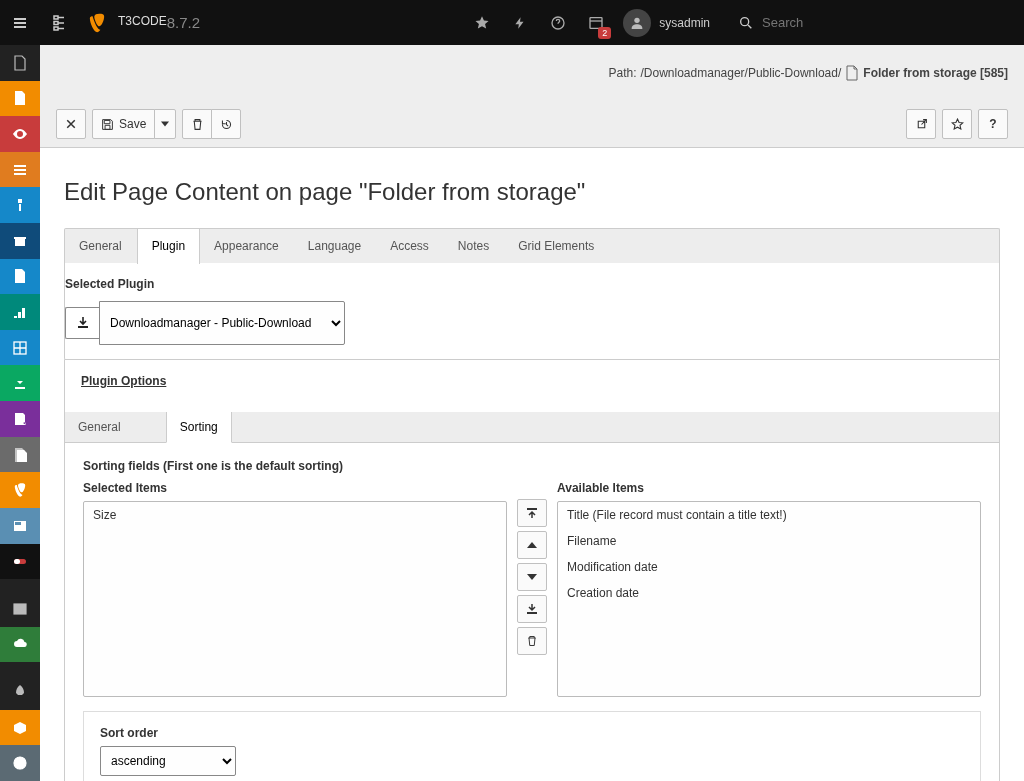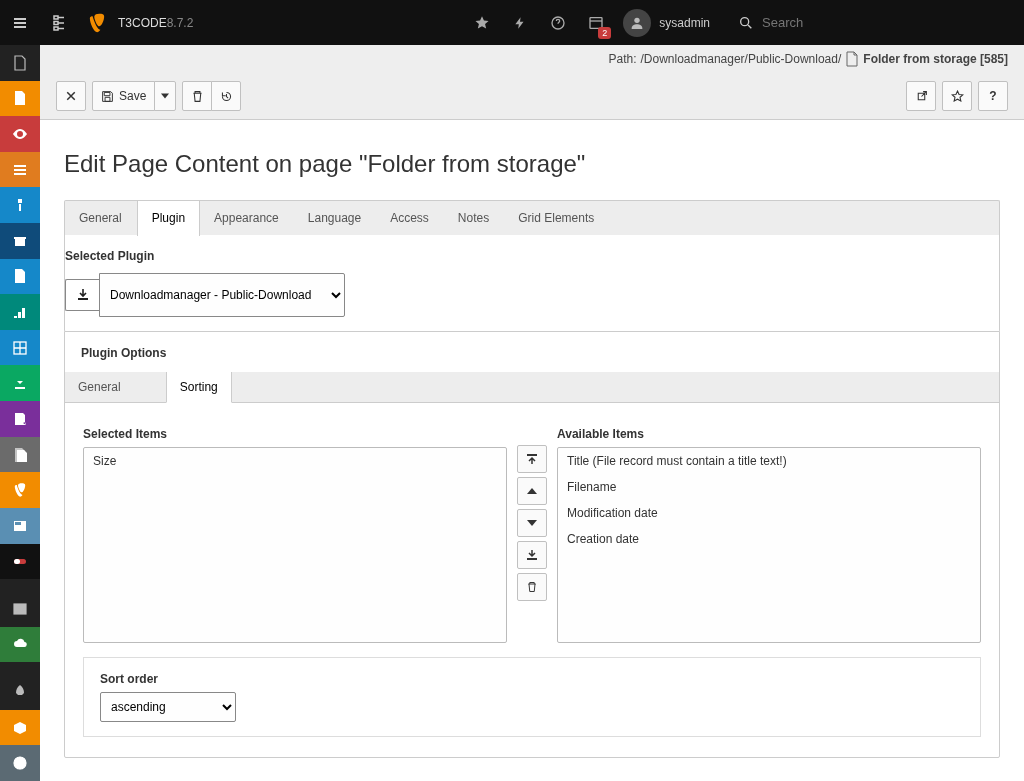--- a/index.html
+++ b/index.html
@@ -8,21 +8,21 @@
   
   .topbar {
     position: fixed; top: 0; left: 0; right: 0; height: 45px; background: #111; color: #eee;
     display: flex; align-items: center; z-index: 10;
   }
   .topbar .hamburger { width: 40px; height: 45px; display:flex; align-items:center; justify-content:center; cursor:pointer; }
   .topbar .tree-icon { width: 40px; height:45px; display:flex; align-items:center; justify-content:center; cursor:pointer; }
   .topbar .brand { display:flex; align-items:center; gap:10px; padding-left:6px; }
   .topbar .brand-text { display:flex; flex-direction:row; }
   .topbar .brand-title { font-size:12px; color:#ddd; }
-  .topbar .brand-version { font-size:12px; color:#888; }
+  .topbar .brand-version { font-size:15px; color:#888; }
   .topbar .spacer { flex: 1; }
   .topbar .tb-icon { width: 38px; height:45px; display:flex; align-items:center; justify-content:center; cursor:pointer; color:#bbb; position:relative; }
   .badge {
     position:absolute; bottom:6px; right:4px; background:#c83c3c; color:#fff; font-size:9px;
     padding:1px 4px; border-radius:3px;
   }
   .topbar .user { display:flex; align-items:center; gap:8px; padding: 0 14px 0 8px; cursor:pointer; }
   .avatar { width:28px; height:28px; border-radius:50%; background:#444; display:flex; align-items:center; justify-content:center; }
   .topbar .search { flex:0 0 300px; display:flex; align-items:center; padding:0 14px; }
   .topbar .search input {
@@ -51,21 +51,21 @@
   .mod.navy  { background:#0f4b7a; } .mod.navy svg { fill:#fff; }
   .mod.green2{ background:#2f7d3a; } .mod.green2 svg { fill:#fff; }
   .mod.grey2 { background:#5b6a73; } .mod.grey2 svg { fill:#fff; }
   .mod.black { background:#111; } .mod.black svg { fill:#fff; }
 
   
   .content {
     position:absolute; top:45px; left:40px; right:0; bottom:0; background:#fff; overflow:auto;
   }
   .pathbar {
-    background:#eee; padding:6px 16px; text-align:right; font-size:12px; color:#444;
+    background:#eee; padding:20px 16px; text-align:right; font-size:12px; color:#444;
     display:flex; justify-content:flex-end; align-items:center; gap:4px;
   }
   .pathbar .page-icon { width:14px; height:16px; }
   .toolbar {
     background:#eee; padding:8px 16px; display:flex; align-items:center; gap:6px;
     border-bottom:1px solid #ccc;
   }
   .btn {
     background:#fafafa; border:1px solid #c0c0c0; border-radius:2px; height:30px;
     display:inline-flex; align-items:center; justify-content:center; padding:0 8px;
@@ -404,30 +404,31 @@
           <svg width="16" height="16" viewBox="0 0 16 16" fill="#222">
               <path d="M8 2v6M5 6l3 3 3-3" stroke="#222" stroke-width="1.6" fill="none"></path>
               <rect x="3" y="11" width="10" height="2"></rect>
             </svg>
         </div>
         <select class="form-select" style="width:246px" id="plugin-select"><option>Downloadmanager - Public-Download</option></select>
       </div>
     </div>
 
     <div class="panel" style="border-top:1px solid #ccc; margin-top:-1px; padding:0;">
-      <div style="padding:14px 16px 2px;">
+      <div style="padding:14px 16px 14px;text-decoration:underline;">
         <label class="section-label">Plugin Options</label>
       </div>
 
       <div class="subtabrow" id="sub-tabs" style="padding-left:0;">
           <div class="tab">General</div>
           <div class="tab active">Sorting</div>
         </div>
 
       <div class="plugin-options-inner">
+        <label class="field-label">Sorting fields (First one is the default sorting)</label>
 
         <div class="twocol" style="margin-top:8px;">
           <div class="col">
             <label class="field-label" style="font-weight:bold">Selected Items</label>
             <div class="listbox" id="selected-list">
                 <div class="item">Size</div>
               </div>
           </div>
 
           <div class="midbtns">

